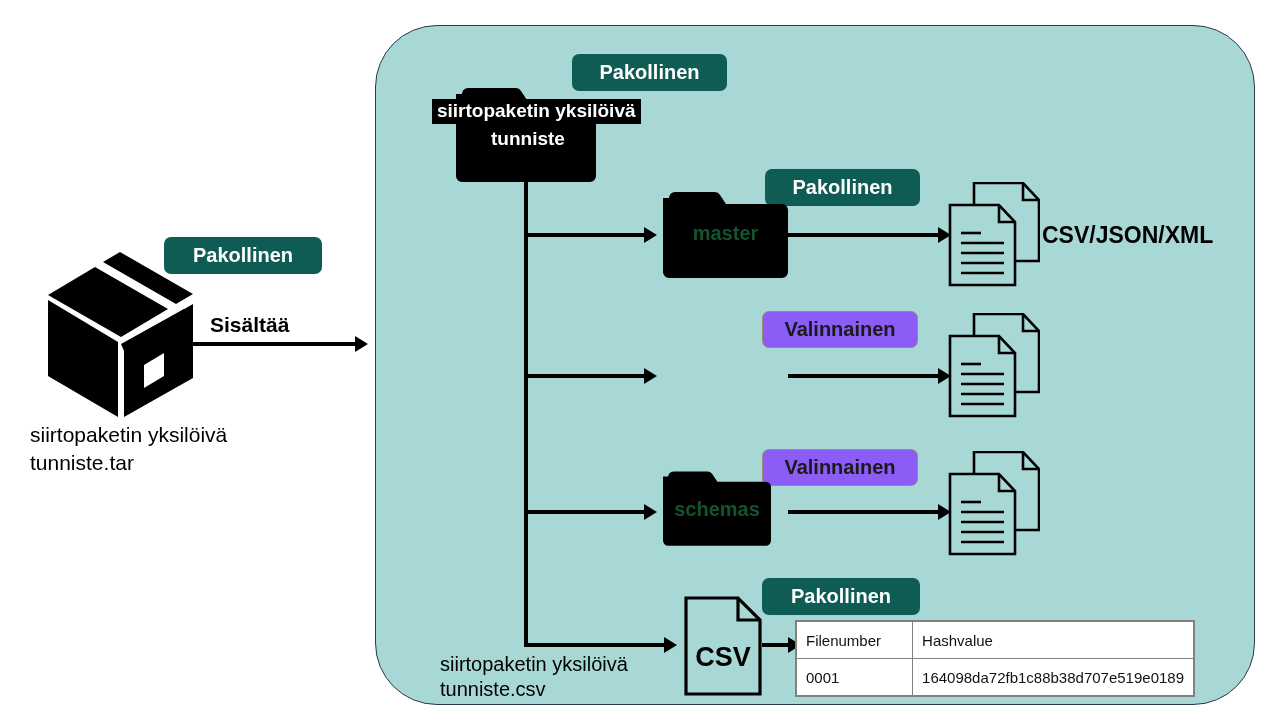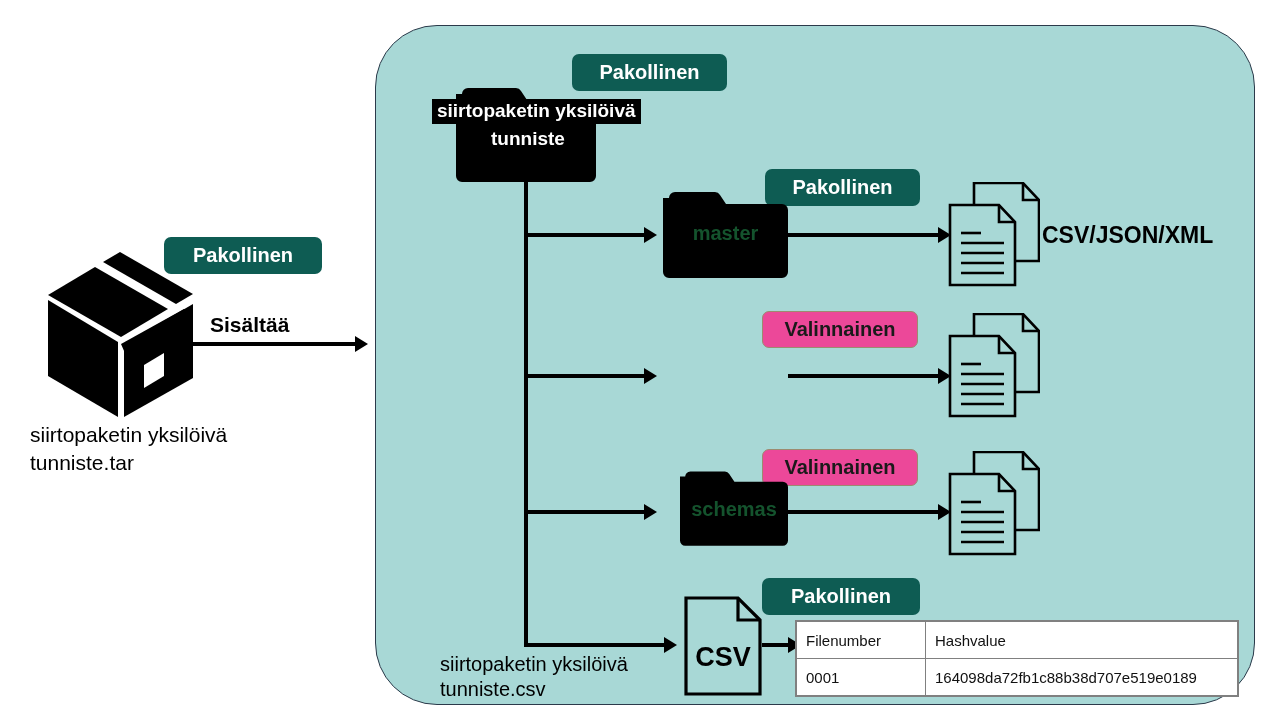--- a/index.html
+++ b/index.html
@@ -16,21 +16,21 @@
     background:#a8d8d6;border:1.5px solid #2b3a4a;border-radius:62px;
     box-sizing:border-box;
   }
 
   
   .badge{
     position:absolute;display:flex;align-items:center;justify-content:center;
     font-weight:bold;white-space:nowrap;box-sizing:border-box;
   }
   .badge.req{background:#0e5c53;color:#ffffff;border-radius:7px;}
-  .badge.opt{background:#ec4899;color:#1a1a1a;border-radius:7px;border:1px solid #9c8b70;}
+  .badge.opt{background:#8b5cf6;color:#1a1a1a;border-radius:7px;border:1px solid #9c8b70;}
 
   
   .folder{position:absolute;}
   .folder svg{display:block;width:100%;height:100%;}
   .folder .flabel{
     position:absolute;left:0;right:0;text-align:center;color:#14532d;font-weight:bold;
     line-height:1.12;
   }
 
   
@@ -51,21 +51,21 @@
   .boxicon{position:absolute;}
   .boxicon svg{display:block;width:100%;height:100%;}
 
   
   .csvicon{position:absolute;}
   .csvicon svg{display:block;width:100%;height:100%;}
   .csvicon .csvtext{position:absolute;left:0;right:0;top:46px;text-align:center;
     font-weight:bold;font-size:27px;color:#000;}
 
   
-  .htable{position:absolute;left:795px;top:620px;width:444px;height:77px;
+  .htable{position:absolute;left:795px;top:620px;width:400px;height:77px;
     background:#ffffff;border:1px solid #808080;box-sizing:border-box;
     border-collapse:collapse;}
   .htable table{width:100%;height:100%;border-collapse:collapse;}
   .htable td{border:1px solid #808080;font-size:15px;color:#111;padding:0 9px;
     font-family:"Liberation Sans", sans-serif;}
   .htable td.c1{width:110px;}
 </style>
 </head>
 <body>
 
@@ -171,21 +171,21 @@
     </svg>
   </div>
 
   <div class="line" style="left:524px;top:510px;width:120px;height:4px;"></div>
   <div class="arrowhead" style="left:644px;top:504px;"></div>
 
   <div class="badge opt" style="left:762px;top:449px;width:156px;height:37px;font-size:20px;">
     <span>Valinnainen</span>
   </div>
 
-  <div class="folder" style="left:680px;top:460px;width:108px;height:92px;">
+  <div class="folder" style="left:663px;top:460px;width:108px;height:92px;">
     <svg viewBox="0 0 125 92" xmlns="http://www.w3.org/2000/svg">
       <path d="M6,12 A6,6 0 0 1 12,6 L52,6 A6,6 0 0 1 57,9 L63,18 L119,18 A6,6 0 0 1 125,24 L125,86 A6,6 0 0 1 119,92 L6,92 A6,6 0 0 1 0,86 L0,12 Z" fill="#000000"></path>
     </svg>
     <div class="flabel" style="top:38px;font-size:20px;">schemas</div>
   </div>
 
   <div class="line" style="left:788px;top:510px;width:150px;height:4px;"></div>
   <div class="arrowhead" style="left:938px;top:504px;"></div>
 
   <div class="docicon" style="left:948px;top:451px;width:92px;height:105px;">

